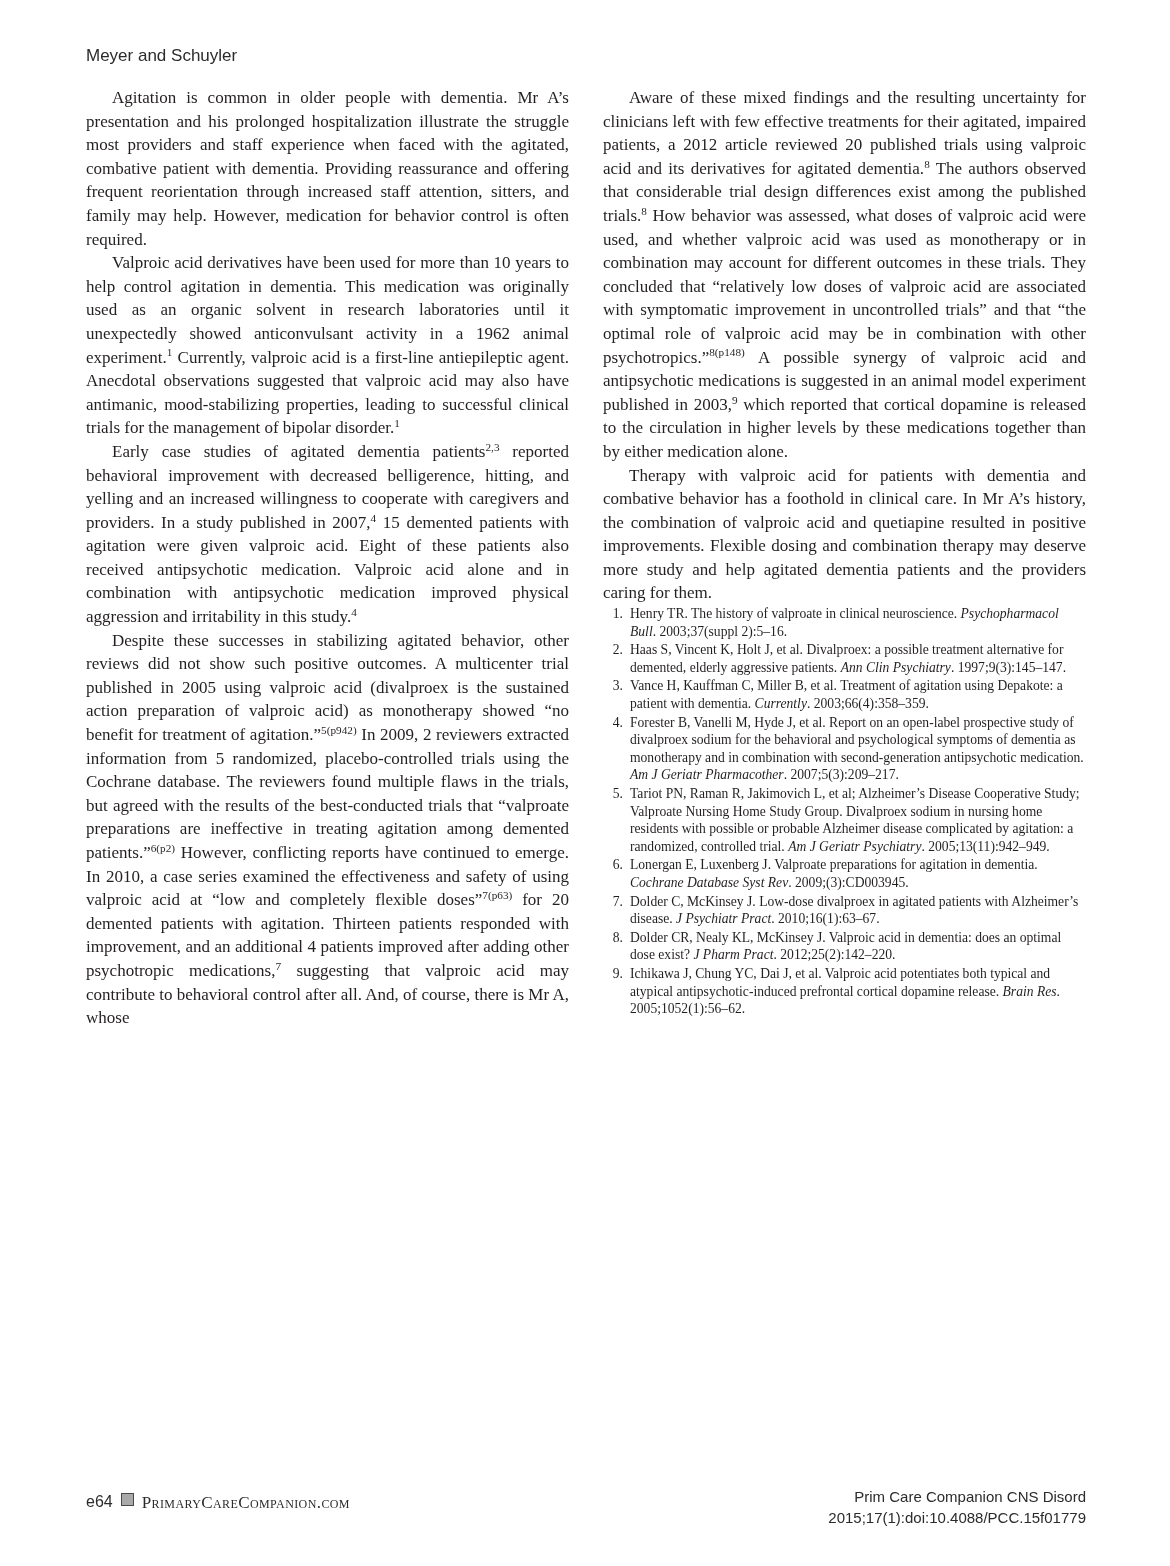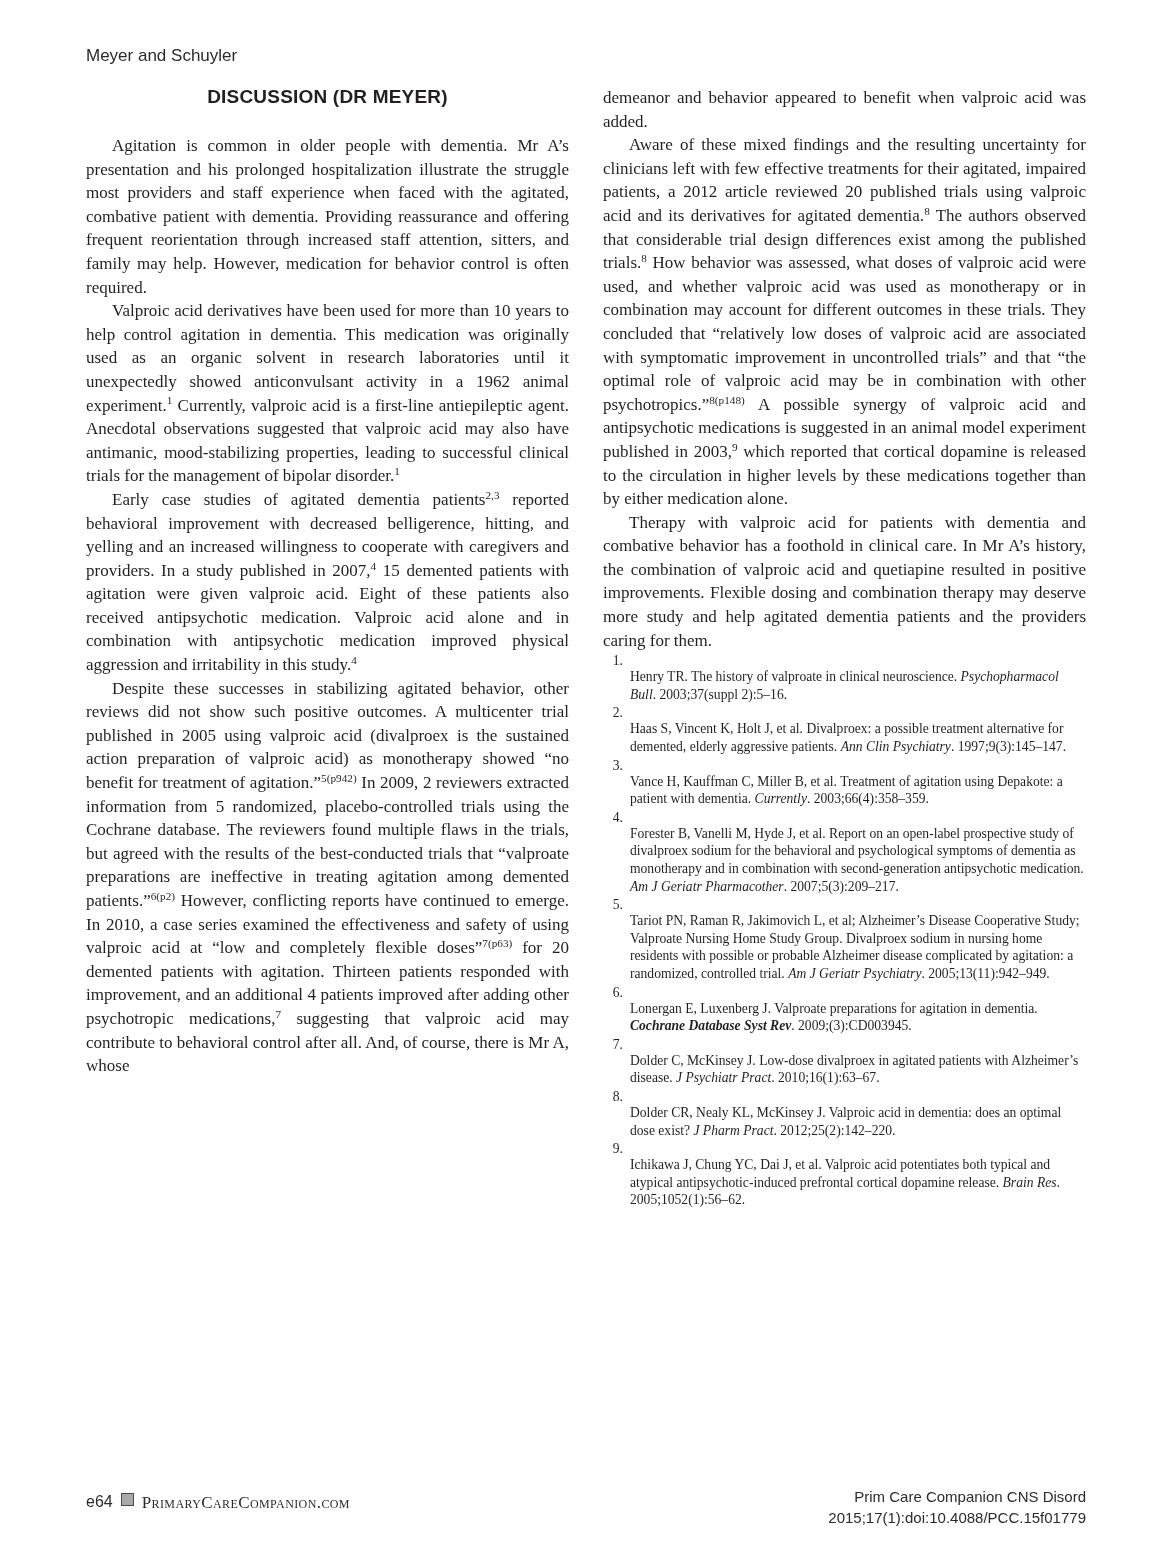--- a/index.html
+++ b/index.html
@@ -66,21 +66,21 @@
     font-size: 13.6px;
     line-height: 17.6px;
     margin: 0 0 1px 0;
     color: #231f20;
   }
   .ref-num {
     flex: 0 0 20px;
     text-align: right;
     margin-right: 7px;
   }
-  .ref-body { flex: 1; text-align: left; margin-top: 16px; }
+  .ref-body { flex: 1; text-align: left; }
   .footer-left {
     position: absolute;
     left: 86px;
     top: 1493px;
     display: flex;
     align-items: flex-start;
     gap: 8px;
   }
   .footer-pagenum {
     font-family: "Liberation Sans", sans-serif;
@@ -113,31 +113,29 @@
     color: #2b2b2b;
   }
 </style>
 </head>
 <body>
 
 <div class="running-head">Meyer and Schuyler</div>
 
 <div class="columns">
   <div class="col">
-    <h1 class="section-heading">DISCUSSION (DR MEYER)</h1>
     <div id="left-paras">
         <p class="para indent"><span>Agitation is common in older people with dementia. Mr A’s presentation and his prolonged hospitalization illustrate the struggle most providers and staff experience when faced with the agitated, combative patient with dementia. Providing reassurance and offering frequent reorientation through increased staff attention, sitters, and family may help. However, medication for behavior control is often required.</span></p>
         <p class="para indent"><span>Valproic acid derivatives have been used for more than 10 years to help control agitation in dementia. This medication was originally used as an organic solvent in research laboratories until it unexpectedly showed anticonvulsant activity in a 1962 animal experiment.</span><sup>1</sup><span> Currently, valproic acid is a first-line antiepileptic agent. Anecdotal observations suggested that valproic acid may also have antimanic, mood-stabilizing properties, leading to successful clinical trials for the management of bipolar disorder.</span><sup>1</sup></p>
         <p class="para indent"><span>Early case studies of agitated dementia patients</span><sup>2,3</sup><span> reported behavioral improvement with decreased belligerence, hitting, and yelling and an increased willingness to cooperate with caregivers and providers. In a study published in 2007,</span><sup>4</sup><span> 15 demented patients with agitation were given valproic acid. Eight of these patients also received antipsychotic medication. Valproic acid alone and in combination with antipsychotic medication improved physical aggression and irritability in this study.</span><sup>4</sup></p>
         <p class="para indent"><span>Despite these successes in stabilizing agitated behavior, other reviews did not show such positive outcomes. A multicenter trial published in 2005 using valproic acid (divalproex is the sustained action preparation of valproic acid) as monotherapy showed “no benefit for treatment of agitation.”</span><sup>5(p942)</sup><span> In 2009, 2 reviewers extracted information from 5 randomized, placebo-controlled trials using the Cochrane database. The reviewers found multiple flaws in the trials, but agreed with the results of the best-conducted trials that “valproate preparations are ineffective in treating agitation among demented patients.”</span><sup>6(p2)</sup><span> However, conflicting reports have continued to emerge. In 2010, a case series examined the effectiveness and safety of using valproic acid at “low and completely flexible doses”</span><sup>7(p63)</sup><span> for 20 demented patients with agitation. Thirteen patients responded with improvement, and an additional 4 patients improved after adding other psychotropic medications,</span><sup>7</sup><span> suggesting that valproic acid may contribute to behavioral control after all. And, of course, there is Mr A, whose</span></p>
       </div>
   </div>
   <div class="col">
     <div id="right-paras">
-        <p class="para"><span>demeanor and behavior appeared to benefit when valproic acid was added.</span></p>
         <p class="para indent"><span>Aware of these mixed findings and the resulting uncertainty for clinicians left with few effective treatments for their agitated, impaired patients, a 2012 article reviewed 20 published trials using valproic acid and its derivatives for agitated dementia.</span><sup>8</sup><span> The authors observed that considerable trial design differences exist among the published trials.</span><sup>8</sup><span> How behavior was assessed, what doses of valproic acid were used, and whether valproic acid was used as monotherapy or in combination may account for different outcomes in these trials. They concluded that “relatively low doses of valproic acid are associated with symptomatic improvement in uncontrolled trials” and that “the optimal role of valproic acid may be in combination with other psychotropics.”</span><sup>8(p148)</sup><span> A possible synergy of valproic acid and antipsychotic medications is suggested in an animal model experiment published in 2003,</span><sup>9</sup><span> which reported that cortical dopamine is released to the circulation in higher levels by these medications together than by either medication alone.</span></p>
         <p class="para indent"><span>Therapy with valproic acid for patients with dementia and combative behavior has a foothold in clinical care. In Mr A’s history, the combination of valproic acid and quetiapine resulted in positive improvements. Flexible dosing and combination therapy may deserve more study and help agitated dementia patients and the providers caring for them.</span></p>
       </div>
     <div id="refs-list">
         <div class="ref-row">
           <span class="ref-num">1.</span>
           <div class="ref-body"><span>Henry TR. The history of valproate in clinical neuroscience. </span><span style="font-style: italic;">Psychopharmacol Bull</span><span>. 2003;37(suppl 2):5–16.</span></div>
         </div>
         <div class="ref-row">
           <span class="ref-num">2.</span>
@@ -150,21 +148,21 @@
         <div class="ref-row">
           <span class="ref-num">4.</span>
           <div class="ref-body"><span>Forester B, Vanelli M, Hyde J, et al. Report on an open-label prospective study of divalproex sodium for the behavioral and psychological symptoms of dementia as monotherapy and in combination with second-generation antipsychotic medication. </span><span style="font-style: italic;">Am J Geriatr Pharmacother</span><span>. 2007;5(3):209–217.</span></div>
         </div>
         <div class="ref-row">
           <span class="ref-num">5.</span>
           <div class="ref-body"><span>Tariot PN, Raman R, Jakimovich L, et al; Alzheimer’s Disease Cooperative Study; Valproate Nursing Home Study Group. Divalproex sodium in nursing home residents with possible or probable Alzheimer disease complicated by agitation: a randomized, controlled trial. </span><span style="font-style: italic;">Am J Geriatr Psychiatry</span><span>. 2005;13(11):942–949.</span></div>
         </div>
         <div class="ref-row">
           <span class="ref-num">6.</span>
-          <div class="ref-body"><span>Lonergan E, Luxenberg J. Valproate preparations for agitation in dementia. </span><span style="font-style: italic; font-weight: bold;">Cochrane Database Syst Rev</span><span>. 2009;(3):CD003945.</span></div>
+          <div class="ref-body"><span>Lonergan E, Luxenberg J. Valproate preparations for agitation in dementia. </span><span style="font-style: italic;">Cochrane Database Syst Rev</span><span>. 2009;(3):CD003945.</span></div>
         </div>
         <div class="ref-row">
           <span class="ref-num">7.</span>
           <div class="ref-body"><span>Dolder C, McKinsey J. Low-dose divalproex in agitated patients with Alzheimer’s disease. </span><span style="font-style: italic;">J Psychiatr Pract</span><span>. 2010;16(1):63–67.</span></div>
         </div>
         <div class="ref-row">
           <span class="ref-num">8.</span>
           <div class="ref-body"><span>Dolder CR, Nealy KL, McKinsey J. Valproic acid in dementia: does an optimal dose exist? </span><span style="font-style: italic;">J Pharm Pract</span><span>. 2012;25(2):142–220.</span></div>
         </div>
         <div class="ref-row">

